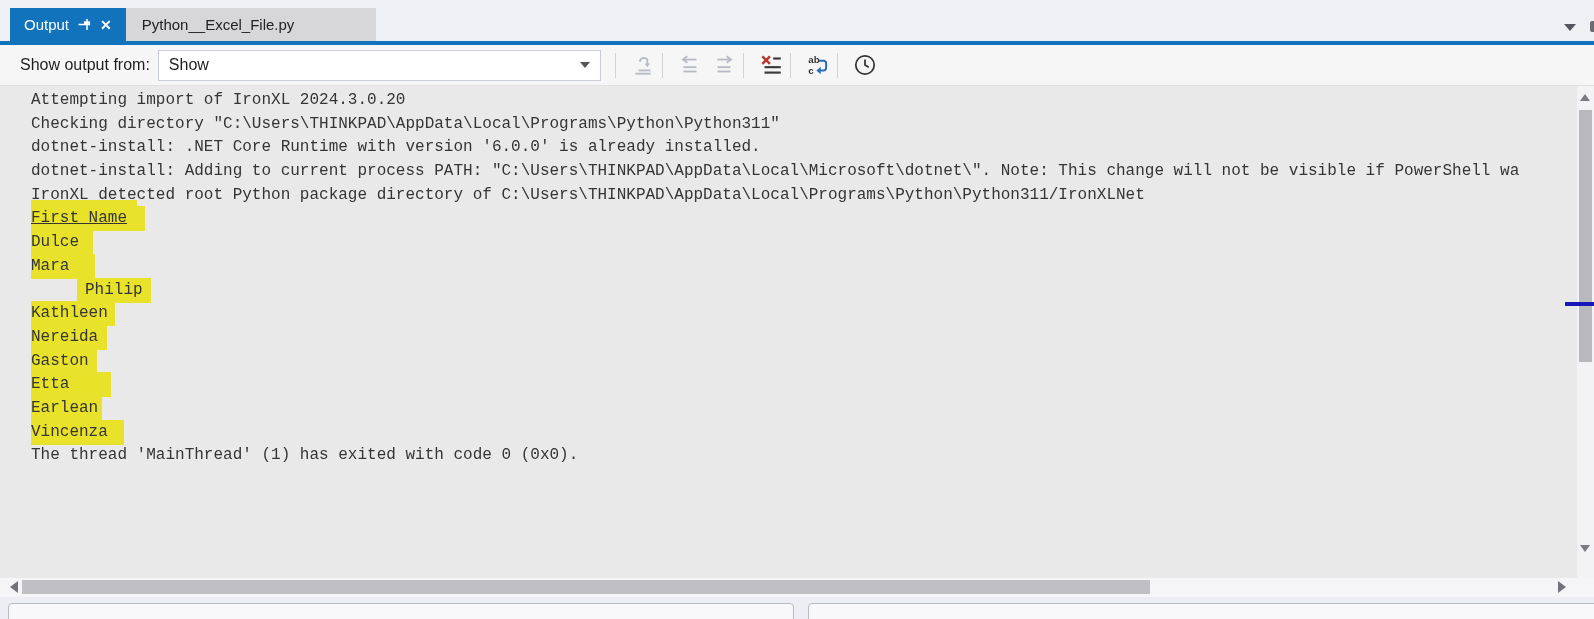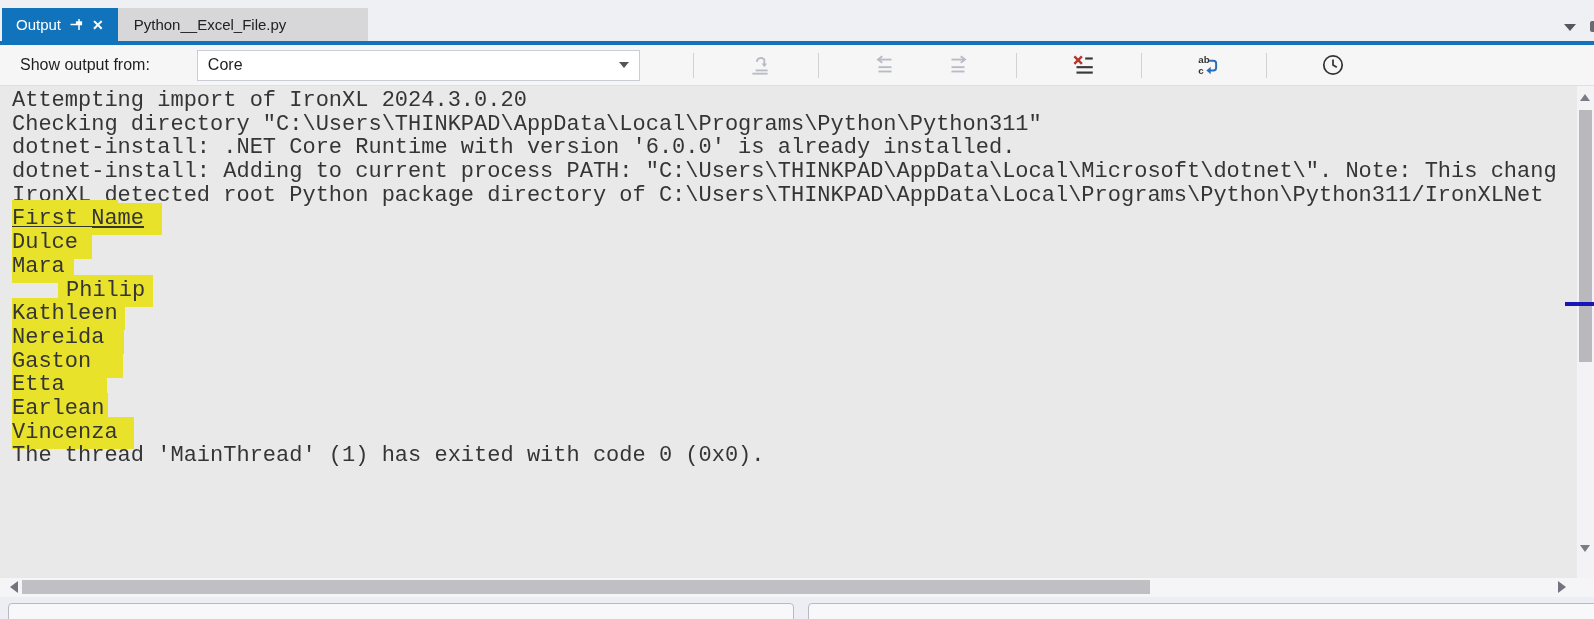--- a/index.html
+++ b/index.html
@@ -11,55 +11,55 @@
     --toolbar-bg:#f6f6f7;
   }
   *{margin:0;padding:0;box-sizing:border-box;}
   html,body{width:1594px;height:619px;overflow:hidden;}
   body{font-family:"Liberation Sans",sans-serif;background:var(--chrome-bg);}
   #app{position:relative;width:1594px;height:619px;overflow:hidden;background:var(--chrome-bg);}
 
   
   .tabbar{position:absolute;left:0;top:0;width:1594px;height:41px;background:var(--chrome-bg);display:flex;align-items:flex-end;}
   .tab{height:33px;display:flex;align-items:center;padding:0 14px;font-size:15px;cursor:default;}
-  .tab.active{margin-left:2px;background:var(--accent);color:#fff;gap:8px;}
+  .tab.active{margin-left:10px;background:var(--accent);color:#fff;gap:8px;}
   .tab.inactive{background:#d7d7d9;color:#222;padding:0 16px;min-width:250px;text-align:center;}
   .tab .pin-svg,.tab .close-x{display:inline-flex;align-items:center;justify-content:center;}
   .tab .close-x{font-size:14px;font-weight:bold;line-height:1;color:#fff;}
   .tabbar-chevron{position:absolute;right:18px;top:24px;width:0;height:0;
     border-left:6px solid transparent;border-right:6px solid transparent;border-top:7px solid #565660;}
   .edge-sliver{position:absolute;right:0;top:21px;width:4px;height:11px;background:#6a6a72;border-radius:2px 0 0 2px;}
   .accent-line{position:absolute;left:0;top:41px;width:1594px;height:4px;background:var(--accent);}
 
   
   .toolbar{position:absolute;left:0;top:45px;width:1594px;height:41px;background:var(--toolbar-bg);
-    display:flex;align-items:center;border-bottom:1px solid #e0e0e2;gap:39px;}
+    display:flex;align-items:center;border-bottom:1px solid #e0e0e2;}
   .toolbar-label{margin-left:20px;font-size:16px;color:#1e1e1e;white-space:nowrap;}
   .combobox{margin-left:8px;width:443px;height:31px;background:#fff;border:1px solid #c9cdd8;
     display:flex;align-items:center;justify-content:space-between;padding:0 10px;font-size:16px;color:#1e1e1e;}
   .combo-arrow{width:0;height:0;border-left:5px solid transparent;border-right:5px solid transparent;border-top:6px solid #555;}
   .tsep{width:1px;height:25px;background:#d2d2d6;margin:0 6px;}
   .tbtn{width:34px;height:30px;display:flex;align-items:center;justify-content:flex-end;background:transparent;border:none;}
   .tbtn svg{display:block;}
 
   
   .console{position:absolute;left:0;top:86px;width:1594px;height:492px;background:var(--console-bg);overflow:hidden;}
-  .console-text{position:absolute;left:12px;top:3px;width:1545px;overflow:hidden;
-    font-family:"Liberation Mono","DejaVu Sans Mono",monospace;font-size:22px;line-height:23.7px;
+  .console-text{position:absolute;left:31px;top:3px;width:1545px;overflow:hidden;
+    font-family:"Liberation Mono","DejaVu Sans Mono",monospace;font-size:16px;line-height:23.7px;
     color:#353535;white-space:pre;}
   .line{height:23.7px;position:relative;white-space:pre;}
   .hl{background:var(--hl);padding:3px 8px 4px 8px;margin-left:-8px;}
   .hl-5{padding-right:18px;text-decoration:underline;}
   .hl-5::before{content:"";position:absolute;left:-6px;top:-7px;width:112px;height:9px;background:var(--hl);}
   .hl-6{padding-right:14px;}
-  .hl-7{padding-right:9px;}
+  .hl-7{padding-right:26px;}
   .hl-8{padding-right:8px;margin-left:46px;}
   .hl-9{padding-left:10px;margin-left:-10px;padding-right:7px;}
-  .hl-10{padding-left:12px;margin-left:-12px;padding-right:20px;}
-  .hl-11{padding-right:32px;padding-left:10px;margin-left:-10px;}
+  .hl-10{padding-left:12px;margin-left:-12px;padding-right:9px;}
+  .hl-11{padding-right:8px;padding-left:10px;margin-left:-10px;}
   .hl-12{padding-right:42px;}
   .hl-13{padding-left:11px;margin-left:-11px;padding-right:4px;}
   .hl-14{padding-right:16px;}
 
   
   .vscroll{position:absolute;left:1577px;top:86px;width:17px;height:492px;background:#f3f3f5;}
   .vscroll .arrow-up{position:absolute;left:3px;top:8px;width:0;height:0;
     border-left:5.5px solid transparent;border-right:5.5px solid transparent;border-bottom:7px solid #7b7b85;}
   .vscroll .arrow-down{position:absolute;left:3px;bottom:26px;width:0;height:0;
     border-left:5.5px solid transparent;border-right:5.5px solid transparent;border-top:7px solid #7b7b85;}
@@ -103,21 +103,21 @@
       <span>Python__Excel_File.py</span>
     </div>
     <div class="tabbar-chevron"></div>
     <div class="edge-sliver"></div>
   </div>
   <div class="accent-line"></div>
 
   <div class="toolbar">
     <span class="toolbar-label">Show output from:</span>
     <div class="combobox">
-      <span>Core</span>
+      <span>Show</span>
       <span class="combo-arrow"></span>
     </div>
     <div class="tsep" style="margin-left:14px"></div>
 
     <button class="tbtn" title="">
       <svg width="26" height="26" viewBox="0 0 24 24" fill="none" stroke="#b7bbc4" stroke-width="1.7">
         <path d="M9 9 a4 4 0 0 1 7 -2 v4"></path>
         <path d="M13.5 10.5 L16 14 L18.5 10.5" fill="#b7bbc4" stroke="none"></path>
         <line x1="8" y1="17" x2="19" y2="17"></line>
         <line x1="5" y1="20" x2="19" y2="20"></line>

